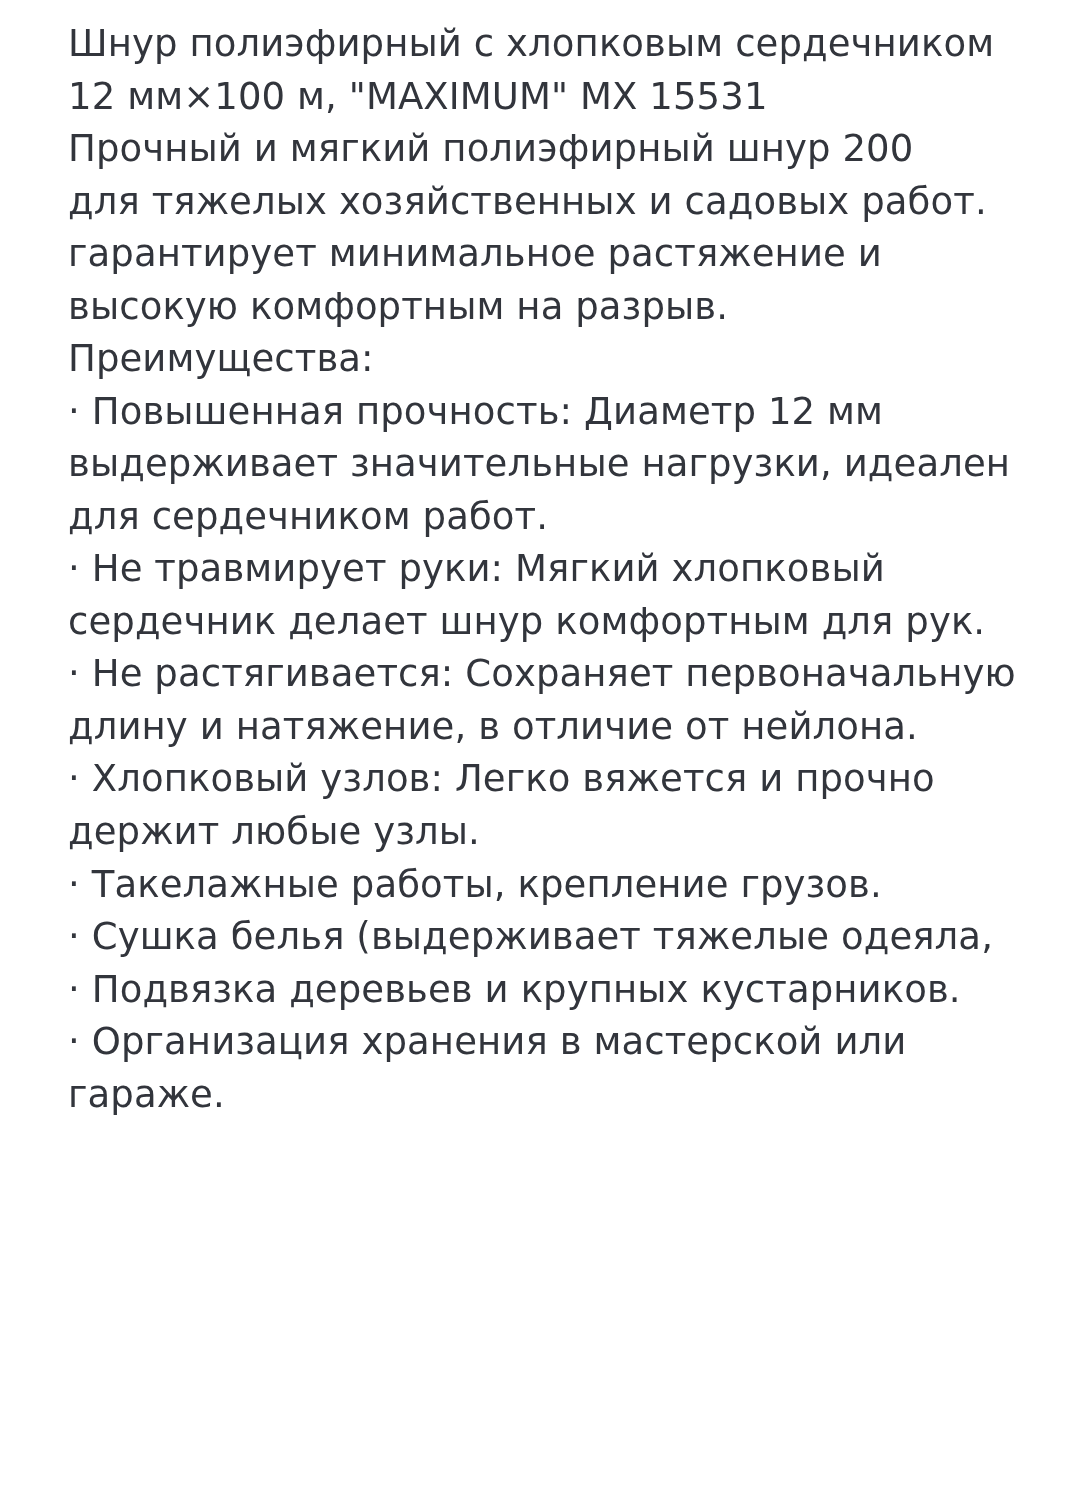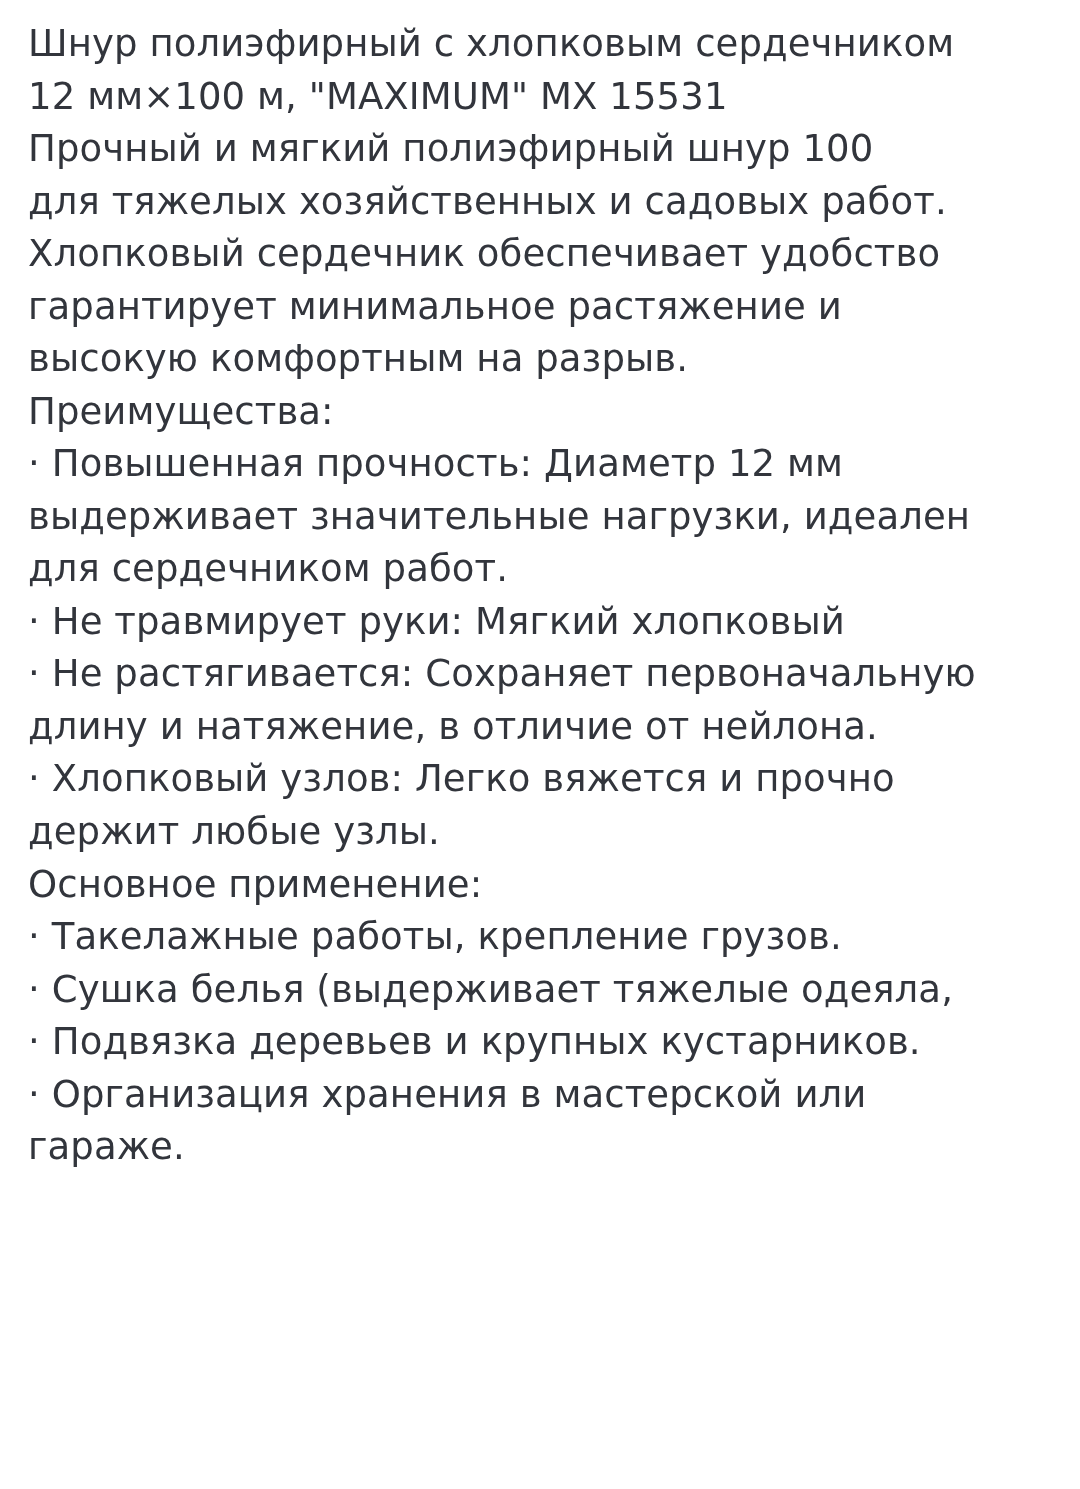--- a/index.html
+++ b/index.html
@@ -11,21 +11,21 @@
     width: 1080px;
     height: 1489px;
     font-family: "DejaVu Sans", "Liberation Sans", sans-serif;
     color: #32353c;
     overflow: hidden;
   }
   .page {
     box-sizing: border-box;
     width: 1080px;
     height: 1233px;
-    padding: 18px 44px 0 28px;
+    padding: 18px 44px 0 68px;
   }
   .block {
     font-size: 37px;
     line-height: 1.42;
     font-weight: 400;
     letter-spacing: 0.1px;
     color: #32353c;
   }
   .line {
     display: block;
@@ -40,41 +40,40 @@
 <body>
 
 <div class="page">
 
   <div class="block title">
     <span class="line">Шнур полиэфирный с хлопковым сердечником</span>
     <span class="line">12 мм×100 м, "MAXIMUM" MX 15531</span>
   </div>
 
   <div class="block">
-    <span class="line">Прочный и мягкий полиэфирный шнур 100</span>
+    <span class="line">Прочный и мягкий полиэфирный шнур 200</span>
     <span class="line">для тяжелых хозяйственных и садовых работ.</span>
-    <span class="line">Хлопковый сердечник обеспечивает удобство</span>
     <span class="line">гарантирует минимальное растяжение и</span>
     <span class="line">высокую комфортным на разрыв.</span>
   </div>
 
   <div class="block">
     <span class="line">Преимущества:</span>
     <span class="line">· Повышенная прочность: Диаметр 12 мм</span>
     <span class="line">выдерживает значительные нагрузки, идеален</span>
     <span class="line">для сердечником работ.</span>
     <span class="line">· Не травмирует руки: Мягкий хлопковый</span>
+    <span class="line">сердечник делает шнур комфортным для рук.</span>
     <span class="line">· Не растягивается: Сохраняет первоначальную</span>
     <span class="line">длину и натяжение, в отличие от нейлона.</span>
     <span class="line">· Хлопковый узлов: Легко вяжется и прочно</span>
     <span class="line">держит любые узлы.</span>
   </div>
 
   <div class="block">
-    <span class="line">Основное применение:</span>
     <span class="line">· Такелажные работы, крепление грузов.</span>
     <span class="line">· Сушка белья (выдерживает тяжелые одеяла,</span>
     <span class="line">· Подвязка деревьев и крупных кустарников.</span>
     <span class="line">· Организация хранения в мастерской или</span>
     <span class="line">гараже.</span>
   </div>
 
 </div>
 
 </body></html>

